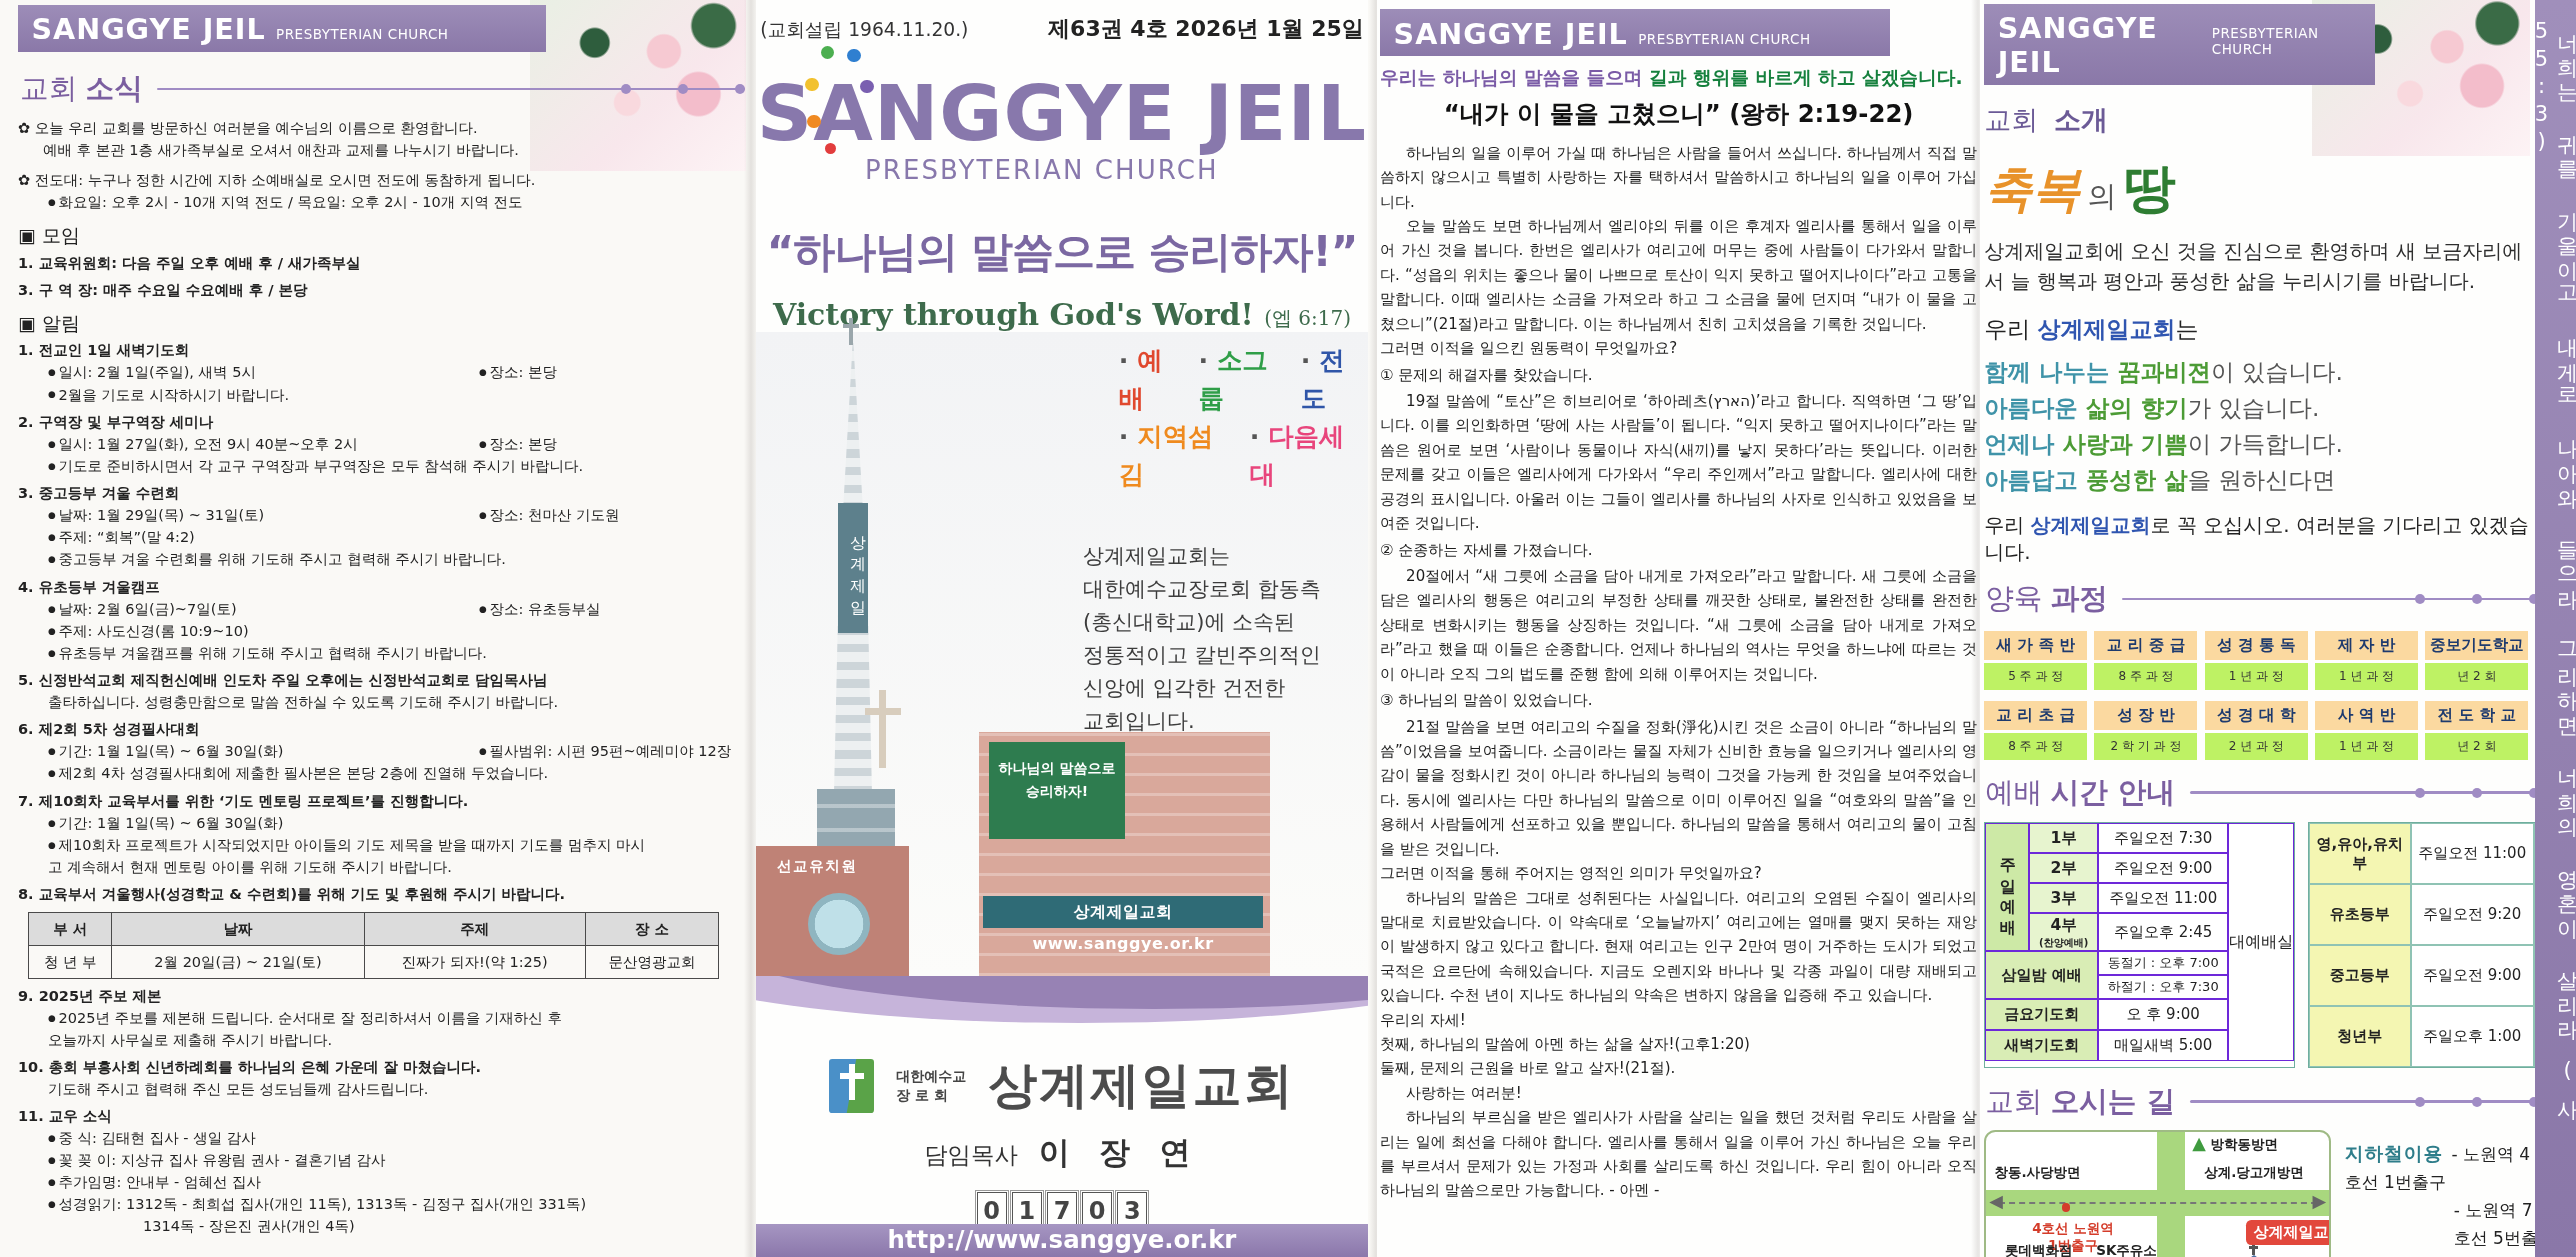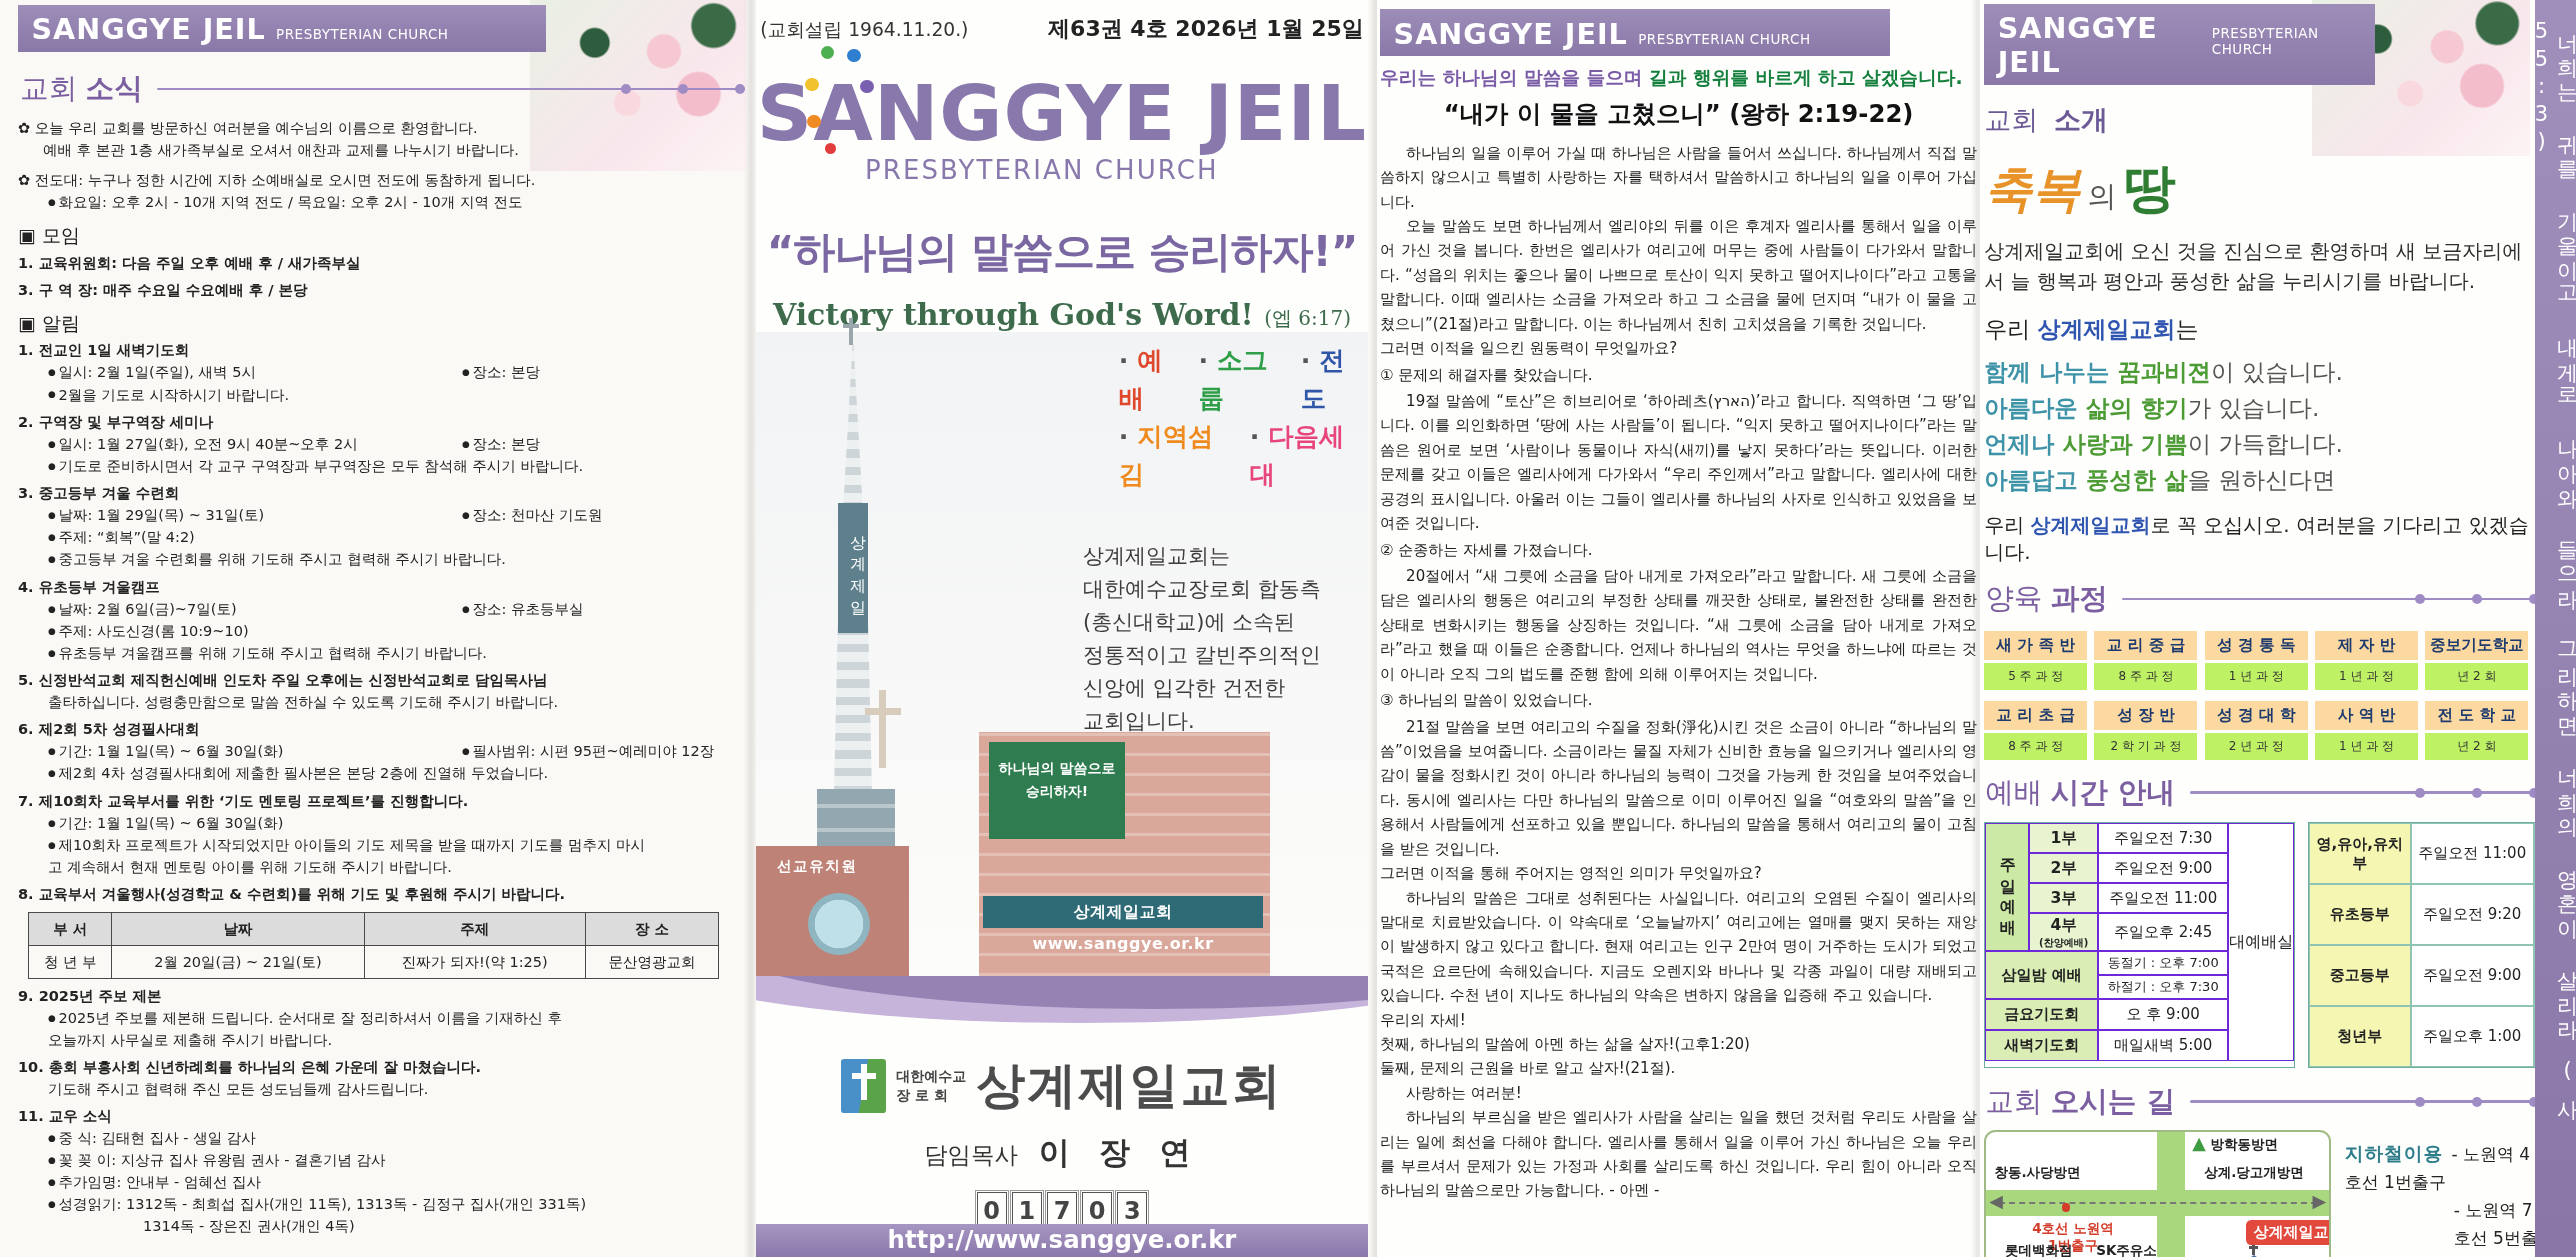--- a/index.html
+++ b/index.html
@@ -27,21 +27,21 @@
   .sechead .rule{flex:1;height:2.6px;background:#a08cc4;margin-left:14.5px;position:relative;border-radius:1.6px;}
   .sechead .rule i{position:absolute;top:-3.6px;width:10px;height:10px;border-radius:50%;background:#a08cc4;}
   .sechead .rule i:nth-child(1){right:0;}.sechead .rule i:nth-child(2){right:57px;}.sechead .rule i:nth-child(3){right:114px;}
   
   .p1{left:18px;width:727px;}
   .p1 .roses1{position:absolute;left:512px;top:0;width:216px;height:171px;}
   .p1 .bar{position:relative;width:501px;margin-top:5.2px;}
   .p1 .sechead{margin:17.7px 0 5.2px 2.1px;position:relative;}
   .p1 .list{font-size:14.5px;line-height:22px;padding-right:4.2px;}
   .ln{position:relative;}
-  .ln .r{position:absolute;left:444px;white-space:nowrap;}
+  .ln .r{position:absolute;left:461px;white-space:nowrap;}
   .ln.fl .l::before{content:"✿ ";}
   .ln.fl{margin-top:8.3px;}
   .ln.cont{padding-left:25px;}
   .ln.dot{padding-left:30px;}
   .ln.dot .l::before,.ln .r::before{content:"● ";font-size:8.8px;vertical-align:2.1px;}
   .ln.num{font-weight:bold;margin-top:5.2px;}
   .ln.cont2{padding-left:30px;}
   .ln.cont3{padding-left:125px;}
   .ln.sect{font-weight:normal;font-size:19px;margin-top:11.4px;}
   .ln.sect .l::before{content:"▣ ";}
@@ -91,21 +91,21 @@
   .sign{position:absolute;left:227px;top:564px;width:280px;height:32px;background:#2f6b76;color:#fff;
         font-size:16px;font-weight:bold;text-align:center;line-height:32px;letter-spacing:0.5px;}
   .kinder{position:absolute;left:0;top:514px;width:153px;height:130px;background:#bf8276;}
   .kinder .kl{color:#fff;font-size:14.5px;font-weight:bold;padding:11.4px 0 0 21px;letter-spacing:1.6px;}
   .kinder .kw{position:absolute;left:52px;top:47px;width:62px;height:62px;border-radius:50%;
               background:radial-gradient(circle,#bfe0e8 55%,#8fb5c0 56%);}
   .p2 .footer{position:absolute;left:0;top:976px;width:612px;height:281px;overflow:hidden;}
   .wave{position:relative;height:62px;overflow:hidden;}
   .wave .w1{position:absolute;left:-22%;top:-109px;width:150%;height:156px;border-radius:50%;background:#c6b4da;}
   .wave .w2{position:absolute;left:-10%;top:-123px;width:150%;height:156px;border-radius:50%;background:#9782b4;}
-  .chrow{display:flex;justify-content:center;align-items:center;gap:10px;margin-top:14.5px;}
+  .chrow{display:flex;justify-content:center;align-items:center;gap:22px;margin-top:14.5px;}
   .crosslogo{width:45px;height:54px;background:linear-gradient(100deg,#4a90c8 49%,#5aa348 51%);position:relative;border-radius:3.1px;}
   .crosslogo::before{content:"";position:absolute;left:20px;top:5.2px;width:5.7px;height:36px;background:#fff;}
   .crosslogo::after{content:"";position:absolute;left:10.4px;top:14.5px;width:24.4px;height:5.7px;background:#fff;}
   .denom{font-size:14px;color:#444;line-height:18.7px;font-weight:bold;}
   .chname{font-size:49px;font-weight:bold;color:#4c4c4c;letter-spacing:2.1px;}
   .pastor{ text-align:center;margin-top:13.5px;font-size:23.4px;color:#333;}
   .pastor b{font-size:31px;letter-spacing:9.3px;margin-left:13.5px;}
   .postal{display:flex;justify-content:center;gap:5.2px;margin-top:17.7px;}
   .pbox{width:28px;height:36px;border:1.6px solid #555;outline:1px solid #999;outline-offset:1px;
         font-size:24px;font-weight:bold;text-align:center;line-height:36px;color:#444;}

